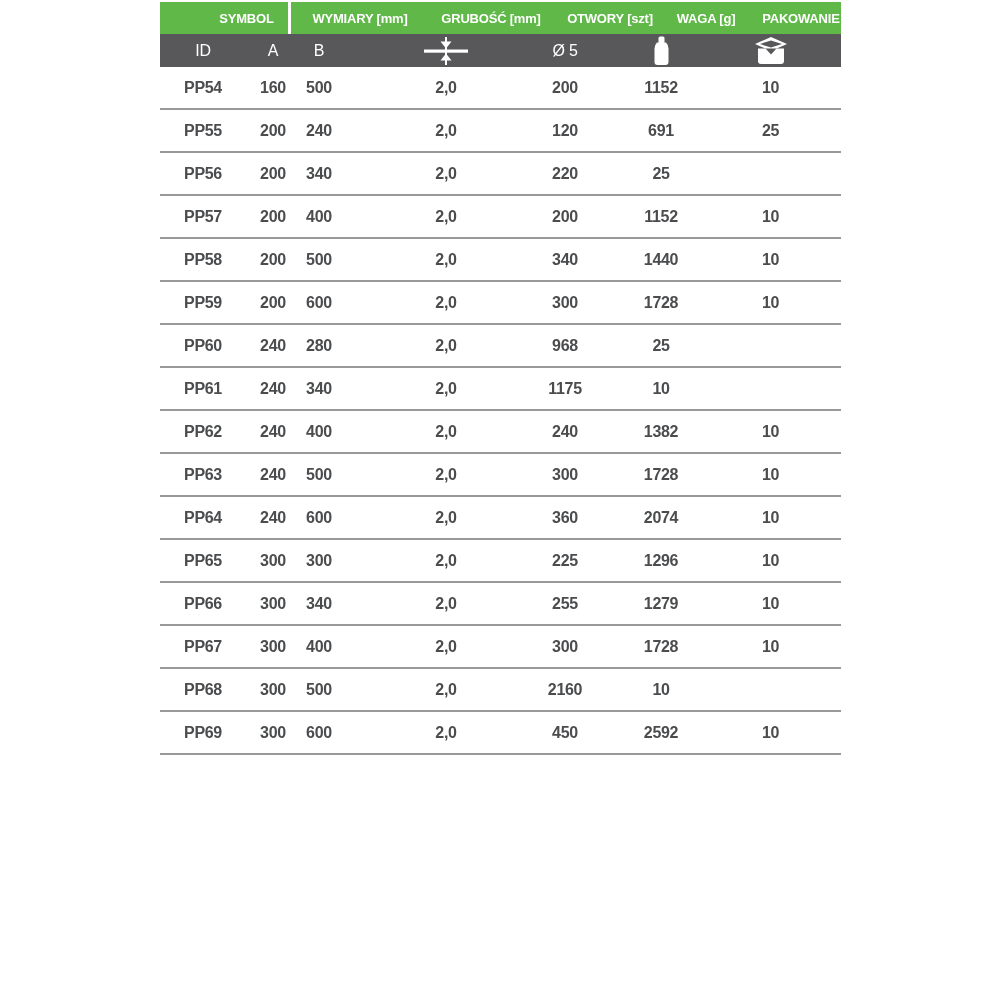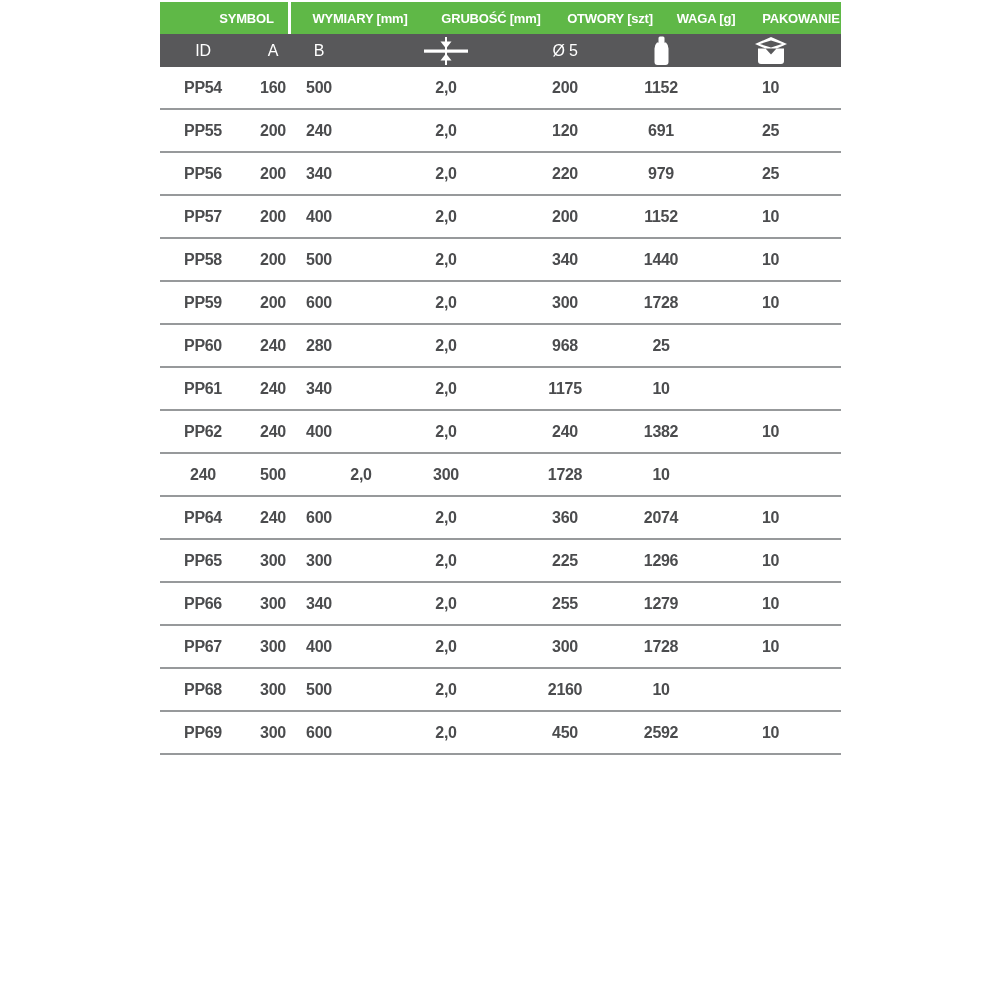--- a/index.html
+++ b/index.html
@@ -124,21 +124,20 @@
         <div class="c">25</div>
       </div>
 
       <div class="row">
         <div class="c">PP56</div>
         <div class="c">200</div>
         <div class="c">340</div>
         <div class="c"></div>
         <div class="c">2,0</div>
         <div class="c">220</div>
-        <div class="c">979</div>
         <div class="c">25</div>
       </div>
 
       <div class="row">
         <div class="c">PP57</div>
         <div class="c">200</div>
         <div class="c">400</div>
         <div class="c"></div>
         <div class="c">2,0</div>
         <div class="c">200</div>
@@ -193,20 +192,21 @@
         <div class="c">240</div>
         <div class="c">400</div>
         <div class="c"></div>
         <div class="c">2,0</div>
         <div class="c">240</div>
         <div class="c">1382</div>
         <div class="c">10</div>
       </div>
 
       <div class="row">
+        <div class="c">PP63</div>
         <div class="c">240</div>
         <div class="c">500</div>
         <div class="c"></div>
         <div class="c">2,0</div>
         <div class="c">300</div>
         <div class="c">1728</div>
         <div class="c">10</div>
       </div>
 
       <div class="row">

